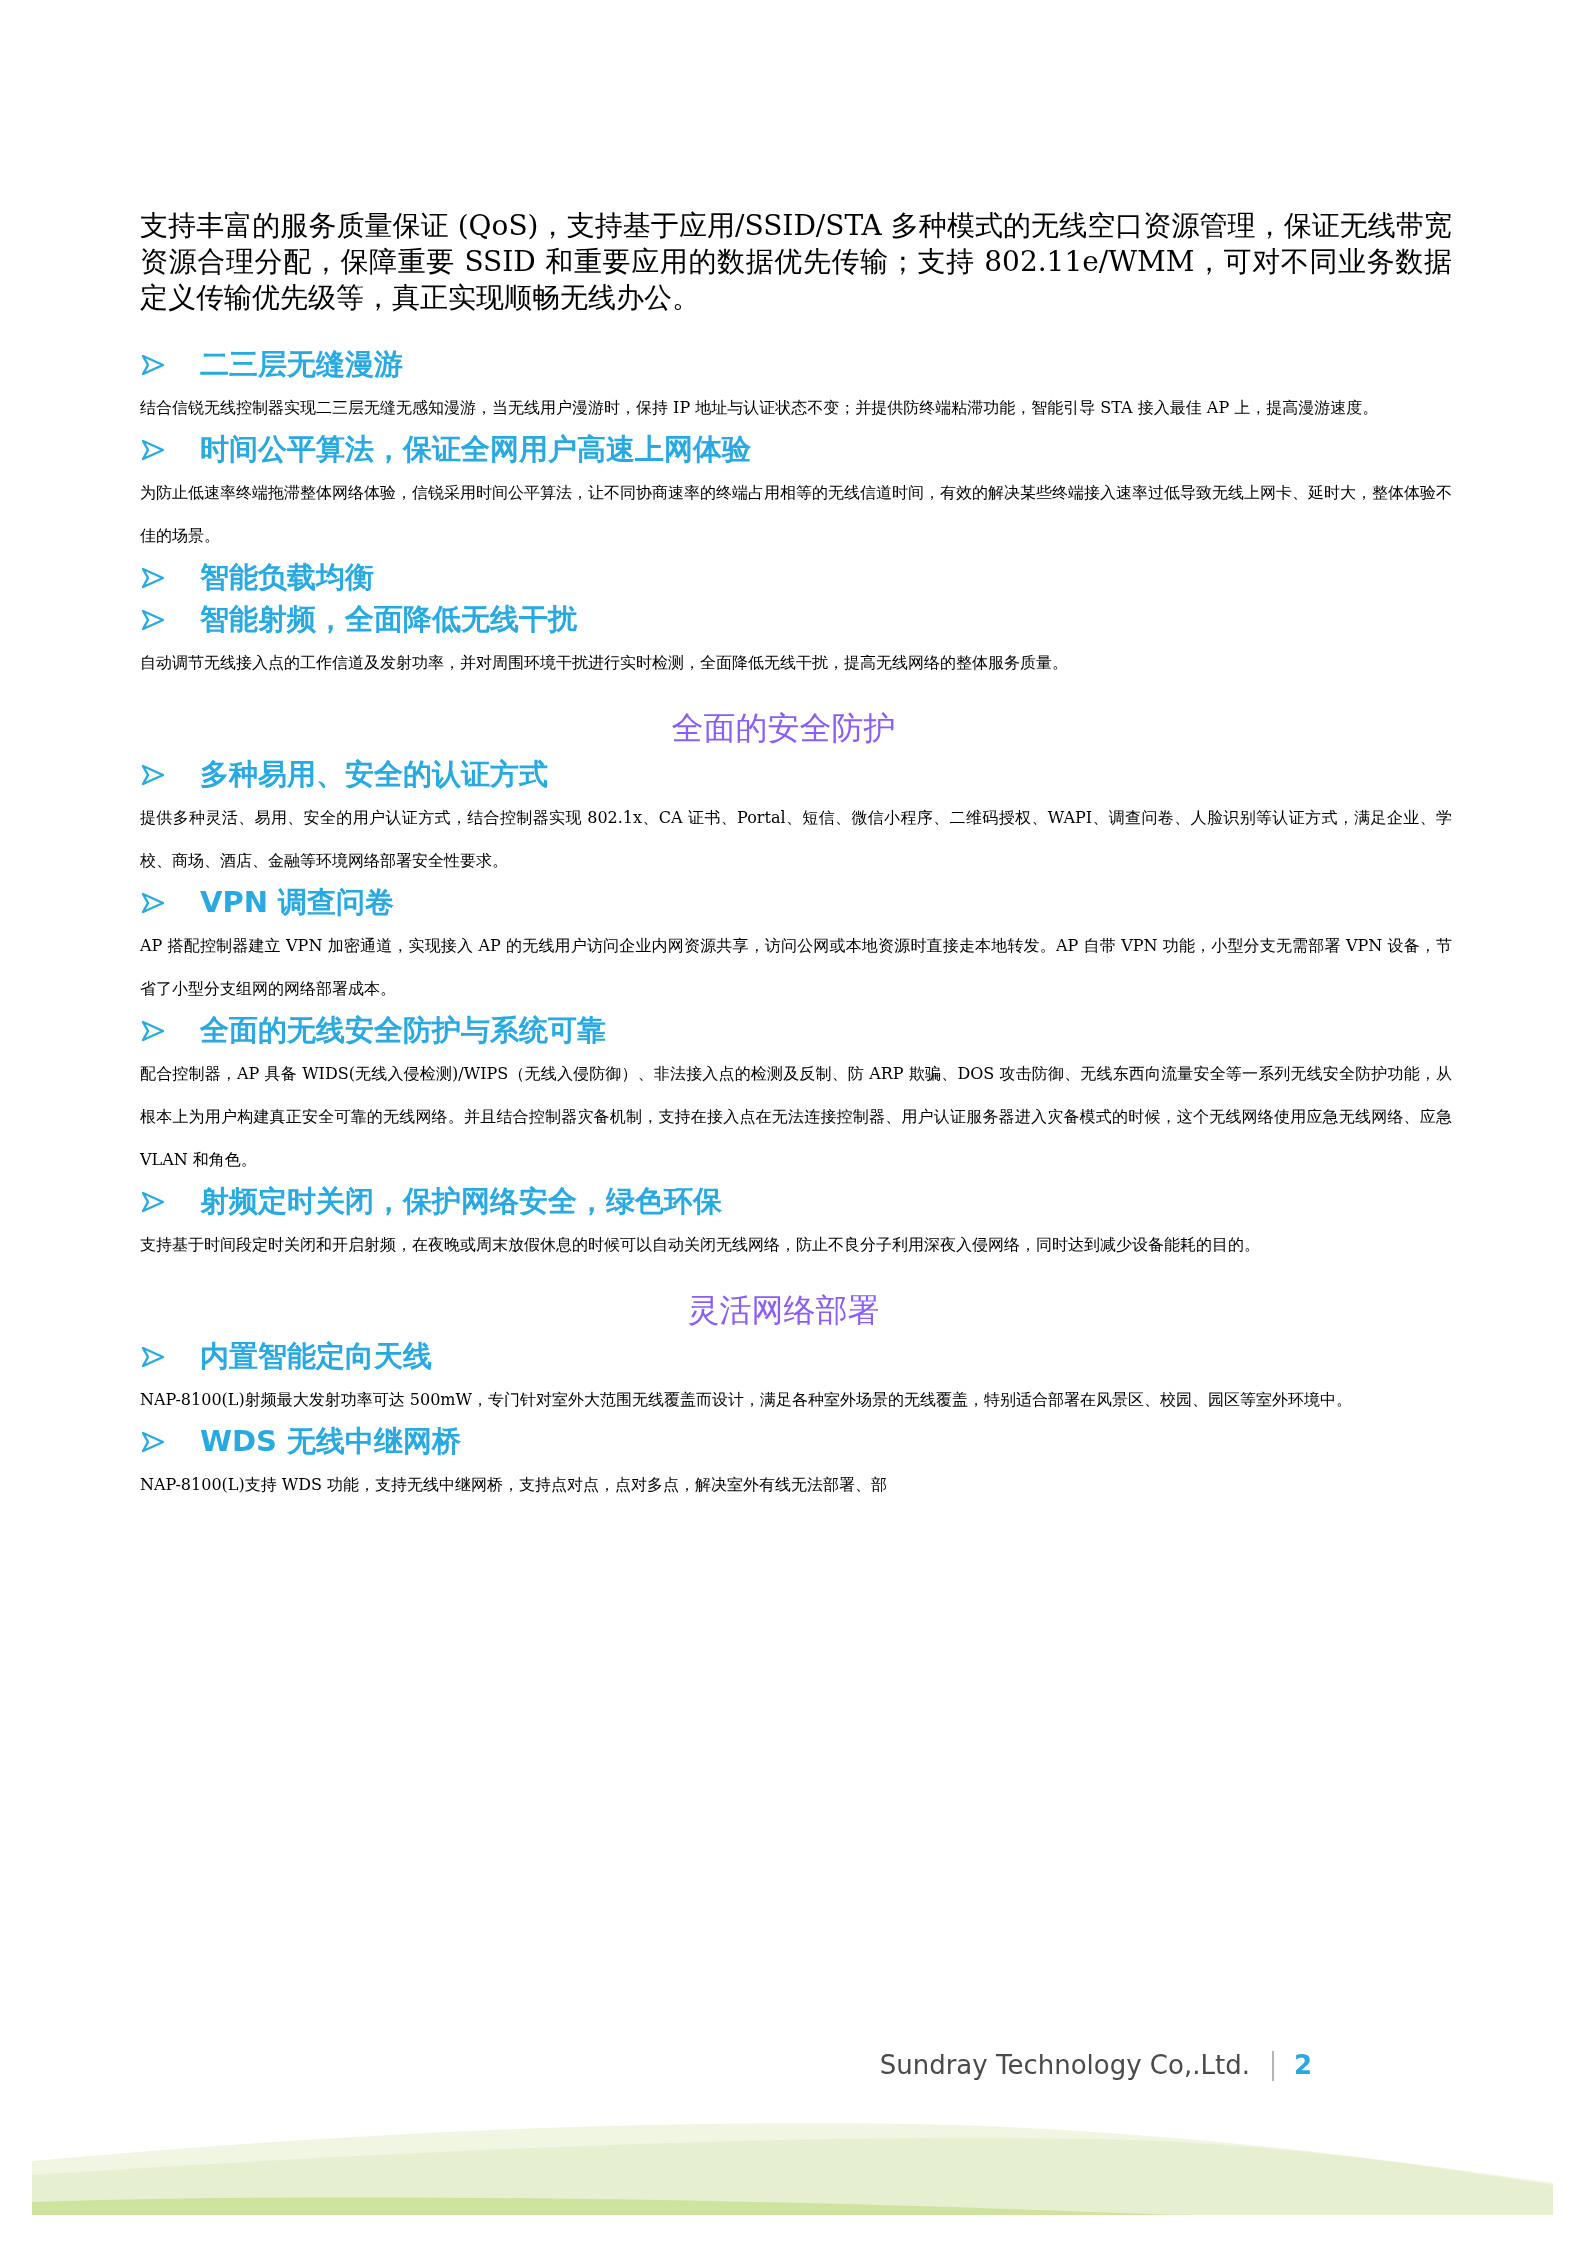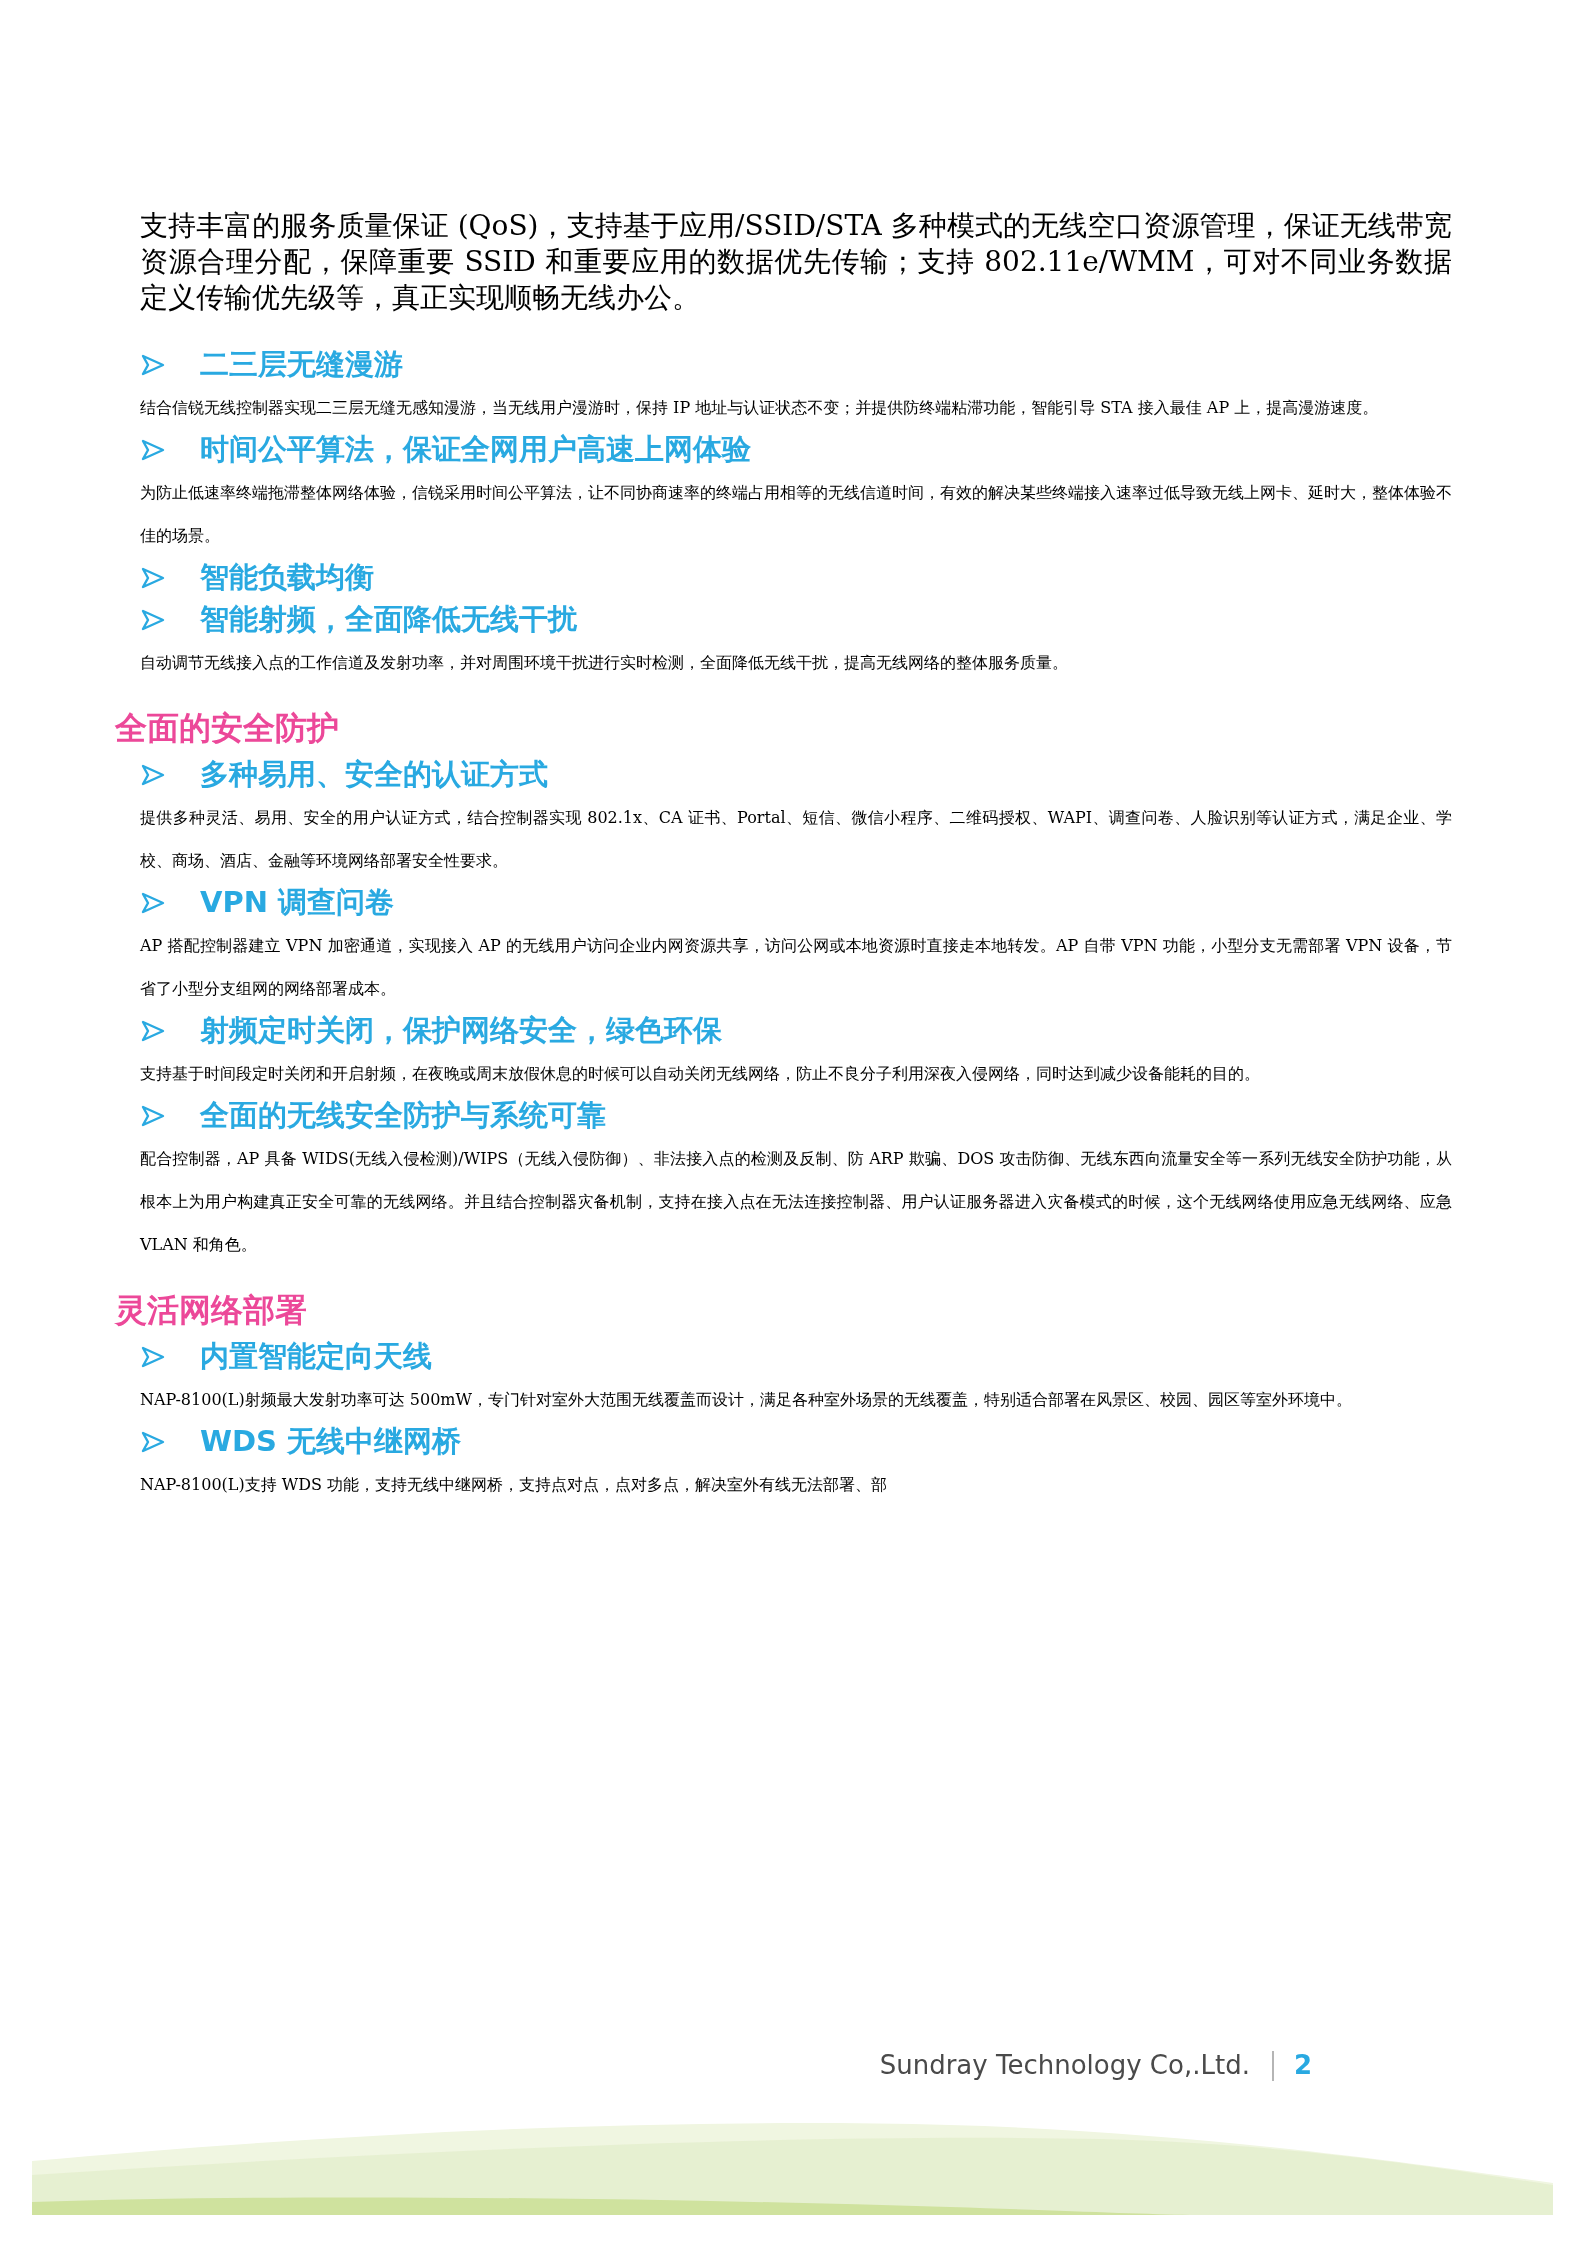--- a/index.html
+++ b/index.html
@@ -11,22 +11,22 @@
   .intro{font-size:28px;line-height:36px;text-align:justify;}
   .feature{margin-top:0;}
   .feature-h{
     display:flex;align-items:center;height:42px;
     color:#29a9e1;font-weight:bold;font-size:29px;
     font-family:"DejaVu Sans","Liberation Sans",sans-serif;
   }
   .arrow-icon{width:26px;height:24px;margin-right:34px;flex:none;}
   .feature-b{font-size:16px;line-height:43px;text-align:justify;}
   .red-header{
-    margin:22px 0 4px -25px;font-size:32px;line-height:44px;font-weight:bold;
-    color:#ec4899;font-family:"DejaVu Sans","Liberation Sans",sans-serif;
+    margin:22px 0 4px -25px;font-size:32px;line-height:44px;font-weight:normal;
+    color:#8b5cf6;font-family:"DejaVu Sans","Liberation Sans",sans-serif;text-align:center;
   }
   .tight{margin-top:0;}
   .footer{
     position:absolute;top:2050px;left:2px;width:1310px;text-align:right;
     font-family:"DejaVu Sans","Liberation Sans",sans-serif;
     font-size:26px;color:#4a4a4a;white-space:nowrap;
   }
   .footer-divider{
     display:inline-block;width:0;border-left:2px solid #b5b5b5;height:30px;
     margin:0 20px 0 22px;vertical-align:-7px;
@@ -100,33 +100,33 @@
       <span>VPN 调查问卷</span>
     </div>
     <div class="feature-b">AP 搭配控制器建立 VPN 加密通道，实现接入 AP 的无线用户访问企业内网资源共享，访问公网或本地资源时直接走本地转发。AP 自带 VPN 功能，小型分支无需部署 VPN 设备，节省了小型分支组网的网络部署成本。</div>
   </div>
 
   <div class="feature">
     <div class="feature-h">
       <svg class="arrow-icon" viewBox="0 0 26 24">
           <path d="M3 3 L23 12 L3 21 L8 12 Z" fill="none" stroke="#29a9e1" stroke-width="2.4" stroke-linejoin="round"></path>
         </svg>
-      <span>射频定时关闭，保护网络安全，绿色环保</span>
+      <span>全面的无线安全防护与系统可靠</span>
     </div>
-    <div class="feature-b">支持基于时间段定时关闭和开启射频，在夜晚或周末放假休息的时候可以自动关闭无线网络，防止不良分子利用深夜入侵网络，同时达到减少设备能耗的目的。</div>
+    <div class="feature-b">配合控制器，AP 具备 WIDS(无线入侵检测)/WIPS（无线入侵防御）、非法接入点的检测及反制、防 ARP 欺骗、DOS 攻击防御、无线东西向流量安全等一系列无线安全防护功能，从根本上为用户构建真正安全可靠的无线网络。并且结合控制器灾备机制，支持在接入点在无法连接控制器、用户认证服务器进入灾备模式的时候，这个无线网络使用应急无线网络、应急 VLAN 和角色。</div>
   </div>
 
   <div class="feature">
     <div class="feature-h">
       <svg class="arrow-icon" viewBox="0 0 26 24">
           <path d="M3 3 L23 12 L3 21 L8 12 Z" fill="none" stroke="#29a9e1" stroke-width="2.4" stroke-linejoin="round"></path>
         </svg>
-      <span>全面的无线安全防护与系统可靠</span>
+      <span>射频定时关闭，保护网络安全，绿色环保</span>
     </div>
-    <div class="feature-b">配合控制器，AP 具备 WIDS(无线入侵检测)/WIPS（无线入侵防御）、非法接入点的检测及反制、防 ARP 欺骗、DOS 攻击防御、无线东西向流量安全等一系列无线安全防护功能，从根本上为用户构建真正安全可靠的无线网络。并且结合控制器灾备机制，支持在接入点在无法连接控制器、用户认证服务器进入灾备模式的时候，这个无线网络使用应急无线网络、应急 VLAN 和角色。</div>
+    <div class="feature-b">支持基于时间段定时关闭和开启射频，在夜晚或周末放假休息的时候可以自动关闭无线网络，防止不良分子利用深夜入侵网络，同时达到减少设备能耗的目的。</div>
   </div>
 
   <h2 class="red-header">灵活网络部署</h2>
 
   <div class="feature">
     <div class="feature-h">
       <svg class="arrow-icon" viewBox="0 0 26 24">
           <path d="M3 3 L23 12 L3 21 L8 12 Z" fill="none" stroke="#29a9e1" stroke-width="2.4" stroke-linejoin="round"></path>
         </svg>
       <span>内置智能定向天线</span>

